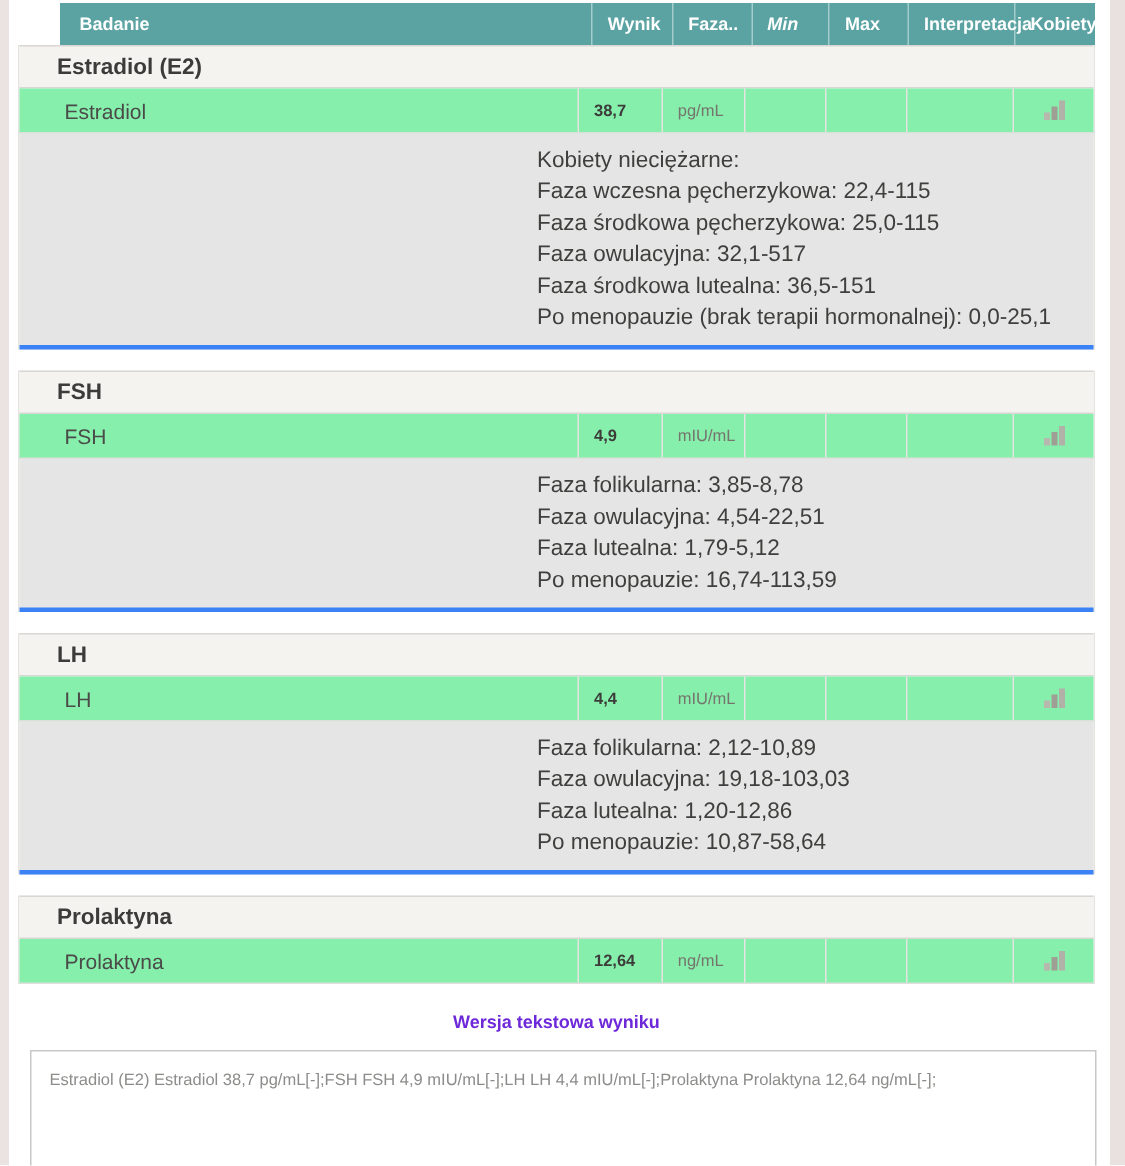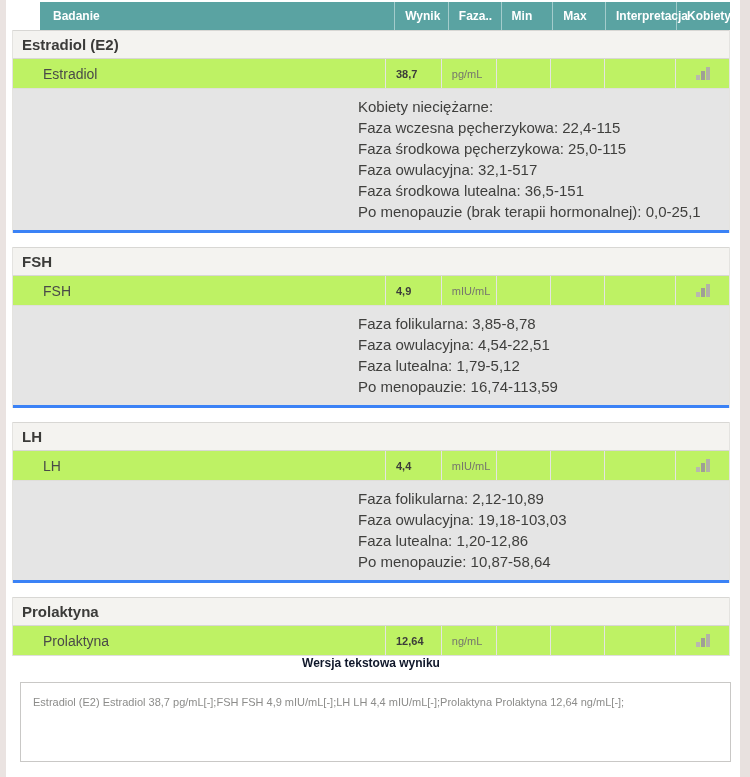--- a/index.html
+++ b/index.html
@@ -27,34 +27,34 @@
     color: #ffffff; font-size: 12px; font-weight: bold;
     display: flex; align-items: center;
     padding-left: 10px;
     border-right: 1px solid rgba(255,255,255,0.45);
   }
   .th.c0 { padding-left: 13px; }
   .th:last-child { border-right: none; }
   .c0 { width: 374px; }
   .c1 { width: 56px; }
   .c2 { width: 55px; }
-  .c3 { width: 54px; }
+  .c3 { width: 54px; font-style: italic; }
   .c4 { width: 55px; }
   .c5 { width: 71px; }
   .c6 { width: 53px; }
   
   .section { margin-top: 14px; border-left: 1px solid #e4e3e0; border-right: 1px solid #e4e3e0; }
   .section:first-of-type { margin-top: 0; }
   .section-title {
     height: 29px; background: #f4f3f0;
     border-top: 1px solid #d8d7d4; border-bottom: 1px solid #d8d7d4;
     font-size: 15px; font-weight: bold; color: #3b3b39;
-    display: flex; align-items: center; padding-left: 9px;
-  }
-  .data-row { display: flex; height: 30px; background: #bef264; border-bottom: 1px solid #dfdedb; }
+    display: flex; align-items: center; padding-left: 25px;
+  }
+  .data-row { display: flex; height: 30px; background: #86efac; border-bottom: 1px solid #dfdedb; }
   .td {
     display: flex; align-items: center;
     border-right: 1px solid #e5e4e1;
     overflow: hidden;
   }
   .td:last-child { border-right: none; }
   .td.name { padding-left: 30px; font-size: 14px; color: #4a4a48; }
   .td.value { padding-left: 10px; font-size: 11px; font-weight: bold; color: #3c3c3a; }
   .td.unit { padding-left: 10px; font-size: 11px; color: #75756d; }
   .td.chart { justify-content: center; }
@@ -64,22 +64,22 @@
   .bar-icon .b2 { height: 9px;  background: #9f9f95; }
   .bar-icon .b3 { height: 13px; background: #b1b1a7; margin-right: 0; }
   .ref-block {
     background: #e5e5e5;
     padding: 7px 10px 8px 345px;
     border-bottom: 3px solid #3b82f6;
   }
   .ref-line { font-size: 15px; line-height: 21px; color: #3f3f3d; white-space: nowrap; }
   
   .footer-heading {
-    text-align: center;
-    font-size: 12px; font-weight: bold; color: #0f172a;
+    margin-top: 18px; text-align: center;
+    font-size: 12px; font-weight: bold; color: #6d28d9;
   }
   .text-box {
     margin: 12px 0 0 8px; width: 711px; height: 80px;
     background: #ffffff; border: 1px solid #c9c8c6;
     padding: 13px 12px; font-size: 11px; color: #8c8c8a;
   }
 </style>
 </head>
 <body>
 

